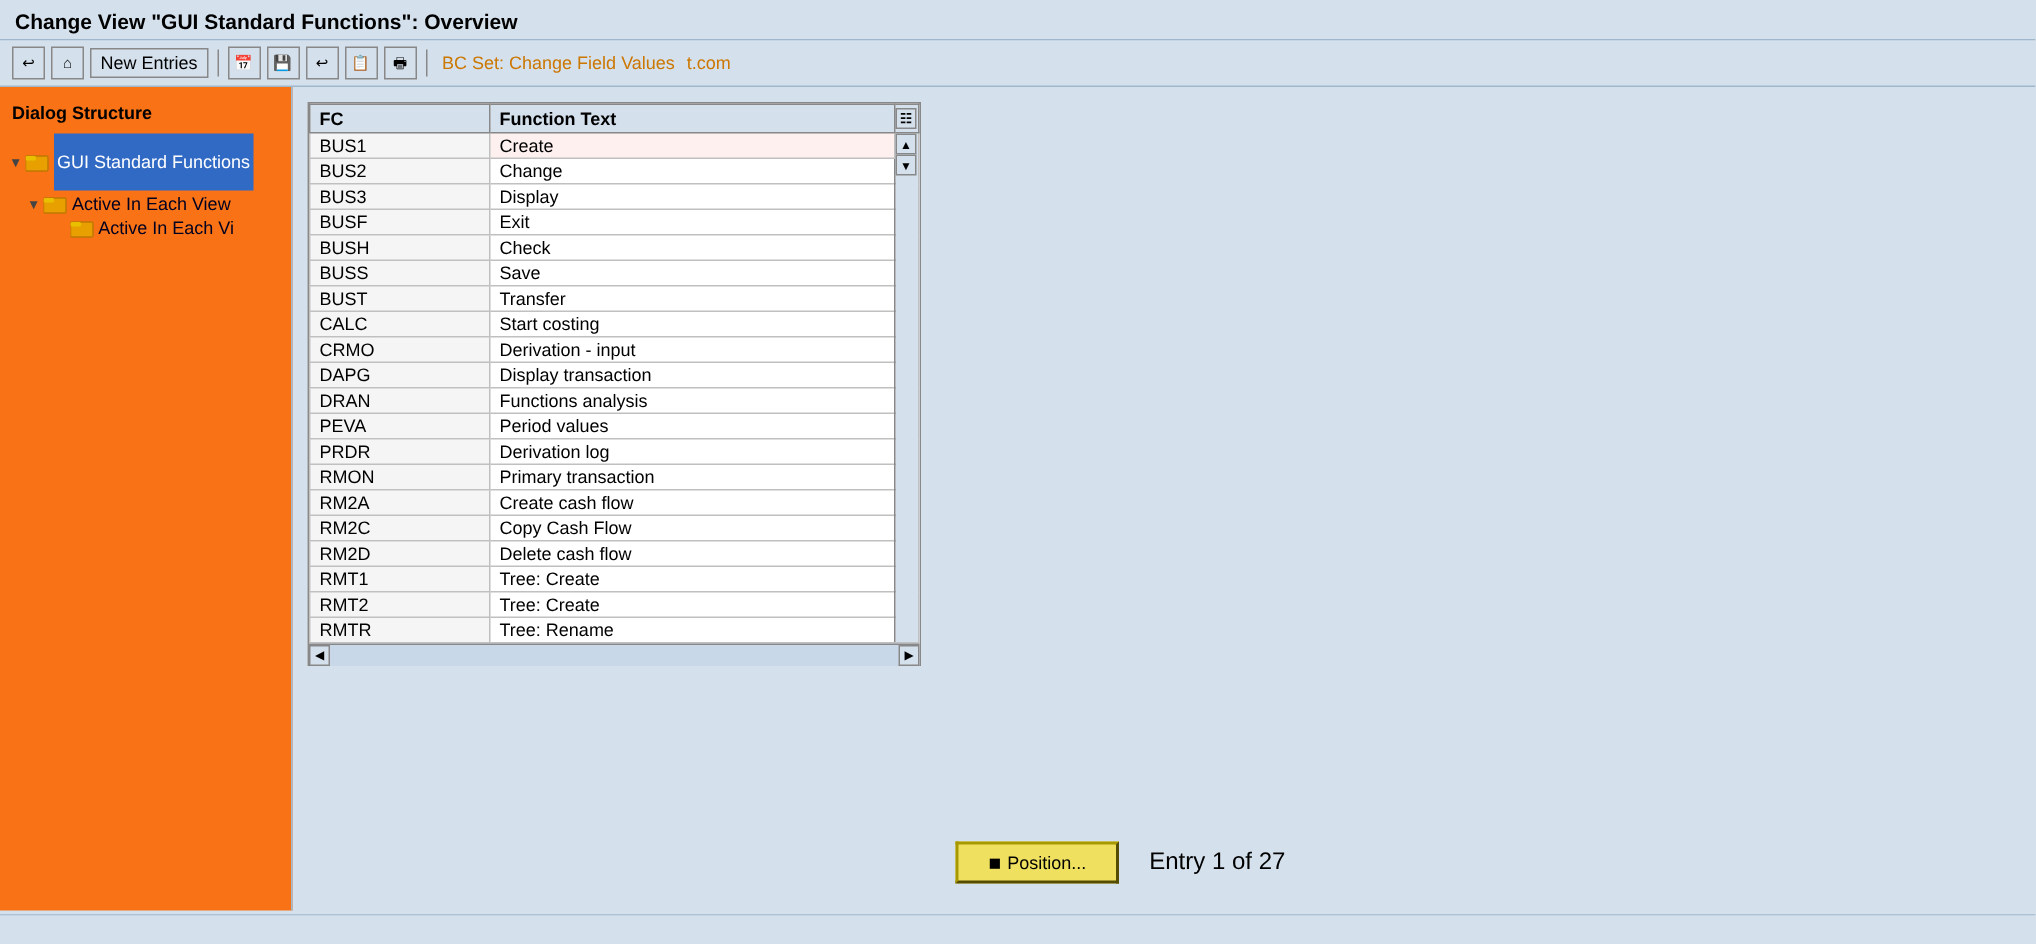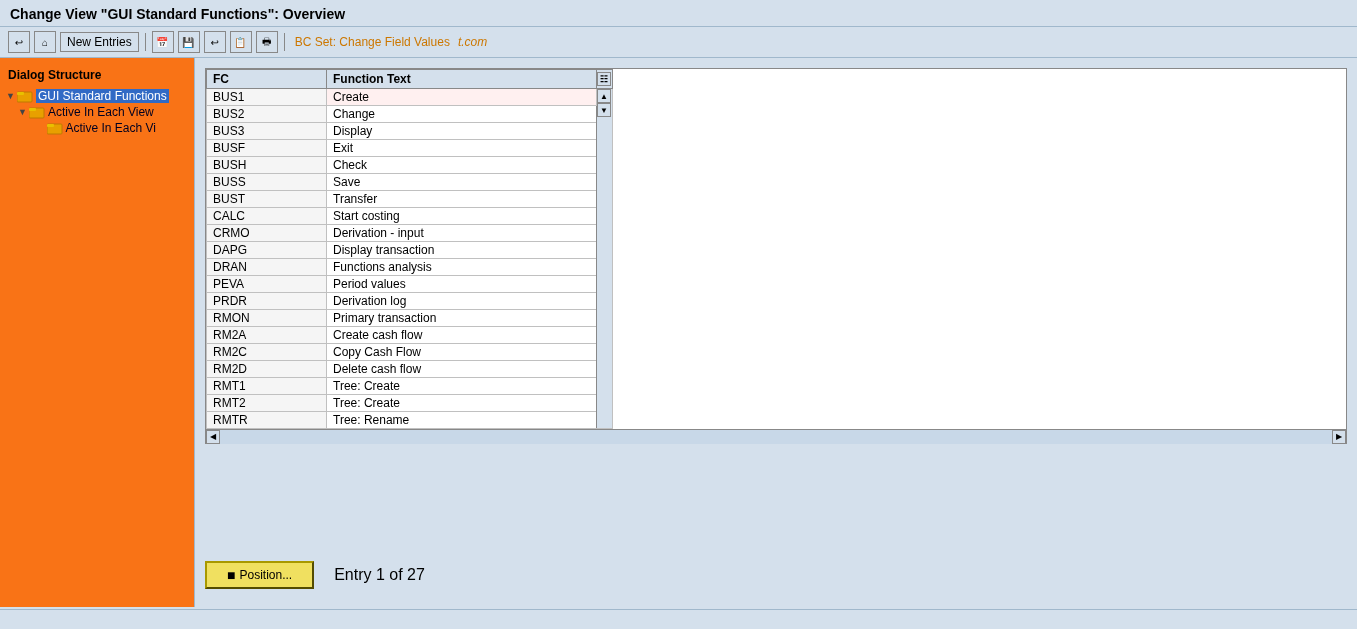--- a/index.html
+++ b/index.html
@@ -101,29 +101,30 @@
       align-items: center;
       justify-content: center;
     }
     .tree-label {
       font-size: 12px;
       color: #000020;
     }
     .tree-label.selected {
       background: #316ac5;
       color: white;
-      padding: 0 2px;
+      padding: 12px 2px;
     }
 
     
     .content-area {
       flex: 1;
       padding: 10px;
       display: flex;
-      flex-direction: column;
+      flex-direction: row;
+      gap: 23px;
     }
 
     
     .data-table-wrapper {
       border: 1px solid #888;
       display: inline-block;
       background: #fff;
     }
     table.data-table {
       border-collapse: collapse;
@@ -231,21 +232,21 @@
     <span>New Entries</span>
   </button>
   <div class="toolbar-separator"></div>
   <button class="toolbar-btn" title="Copy">📅</button>
   <button class="toolbar-btn" title="Save">💾</button>
   <button class="toolbar-btn" title="Undo">↩</button>
   <button class="toolbar-btn" title="Info">📋</button>
   <button class="toolbar-btn" title="Print">🖶</button>
   <div class="toolbar-separator"></div>
   <span class="toolbar-text">BC Set: Change Field Values</span>
-  <span class="toolbar-text" style="color:#cc7700;font-style:italic;">t.com</span>
+  <span class="toolbar-text" style="color:#cc7700;">t.com</span>
 </div>
 
 <div class="main-area">
 
   <div class="sidebar">
     <div class="sidebar-title">Dialog Structure</div>
 
     <div class="tree-item level0">
       <span class="tree-arrow">▼</span>
       <span class="tree-icon">

